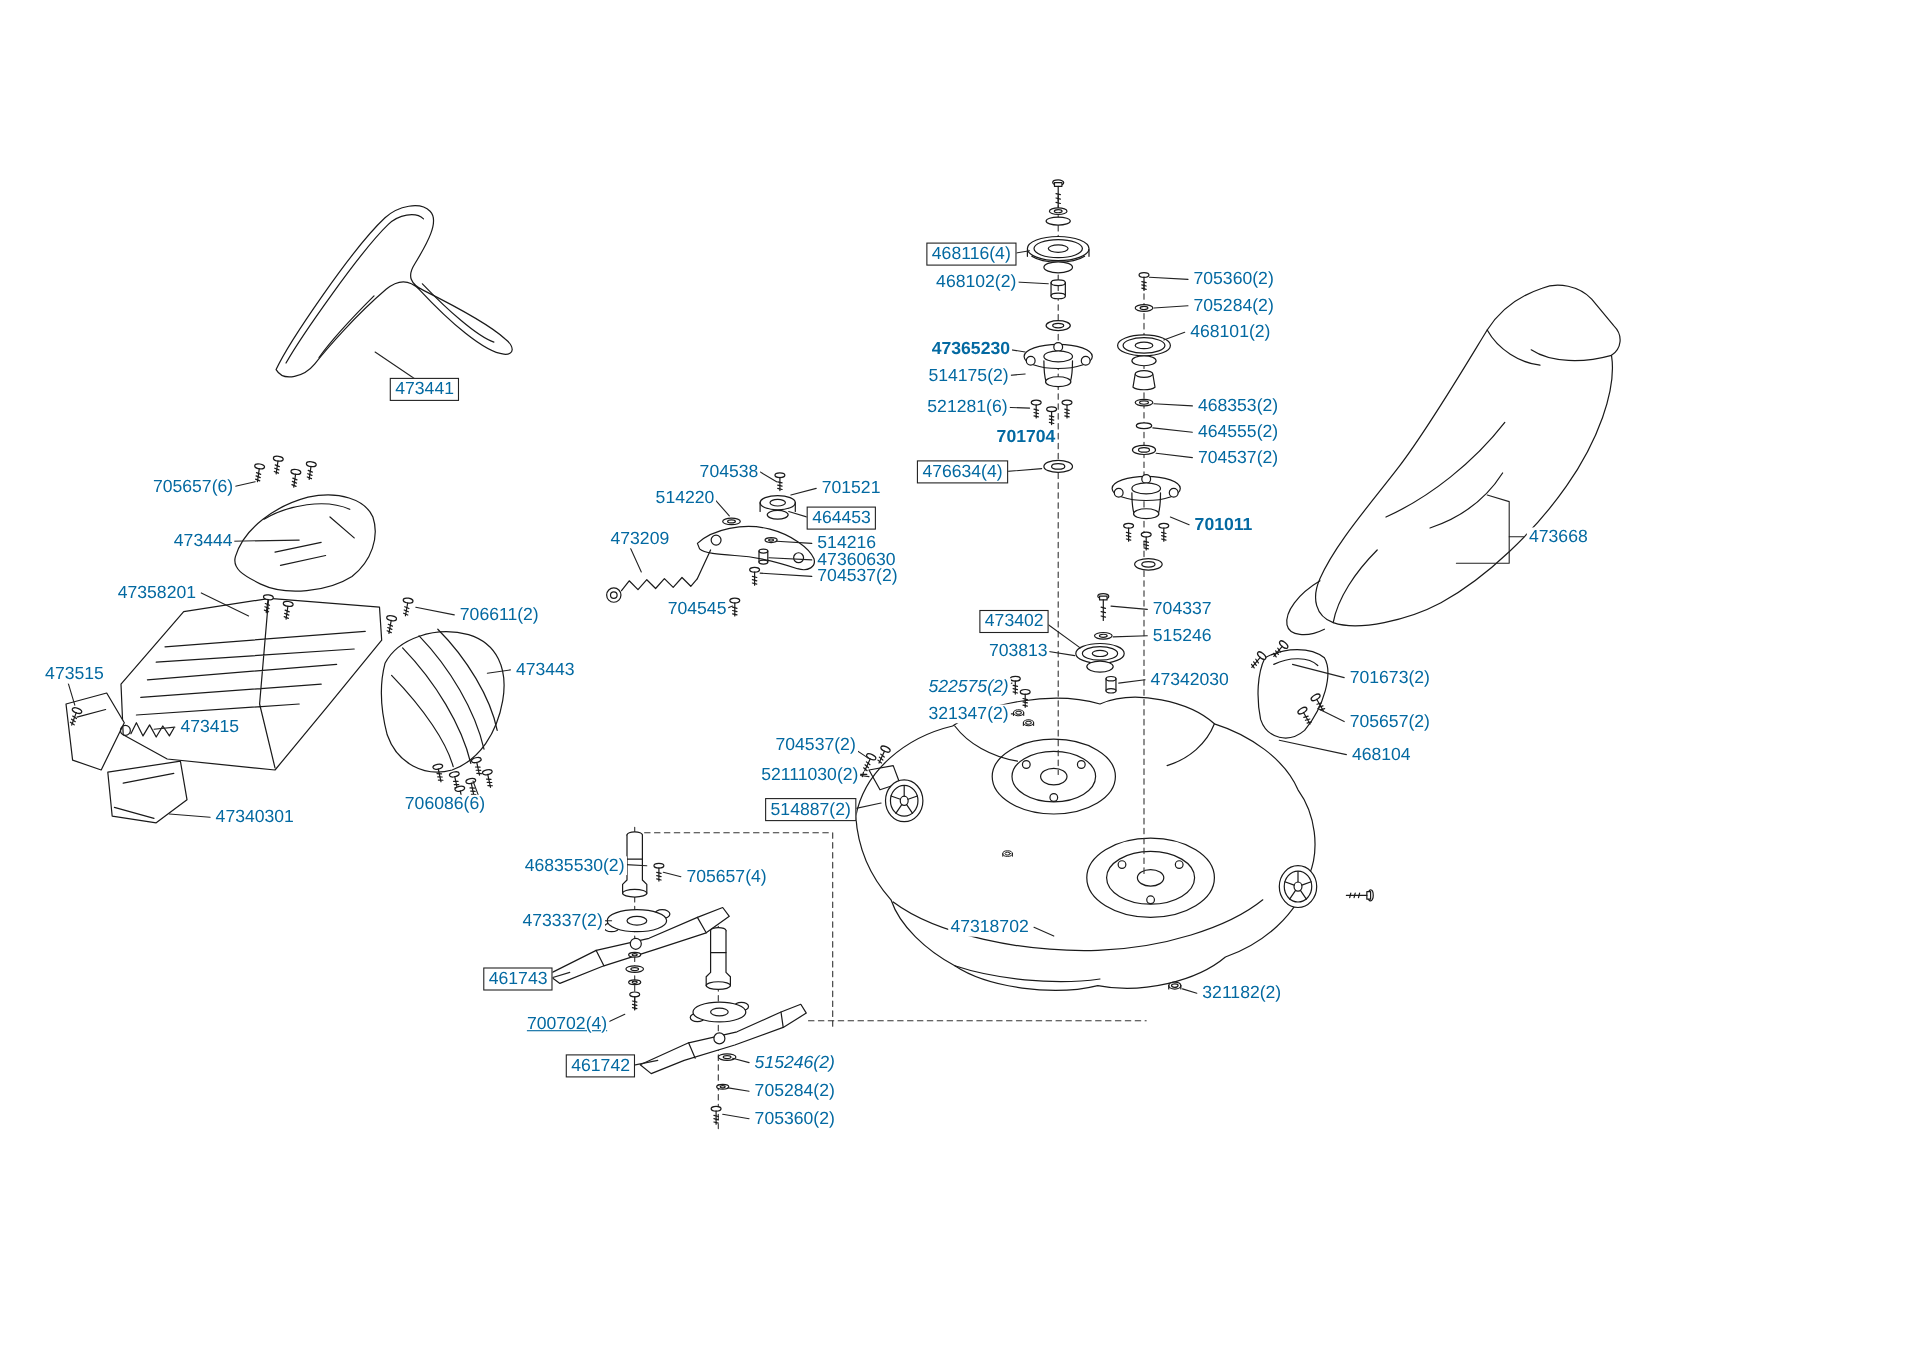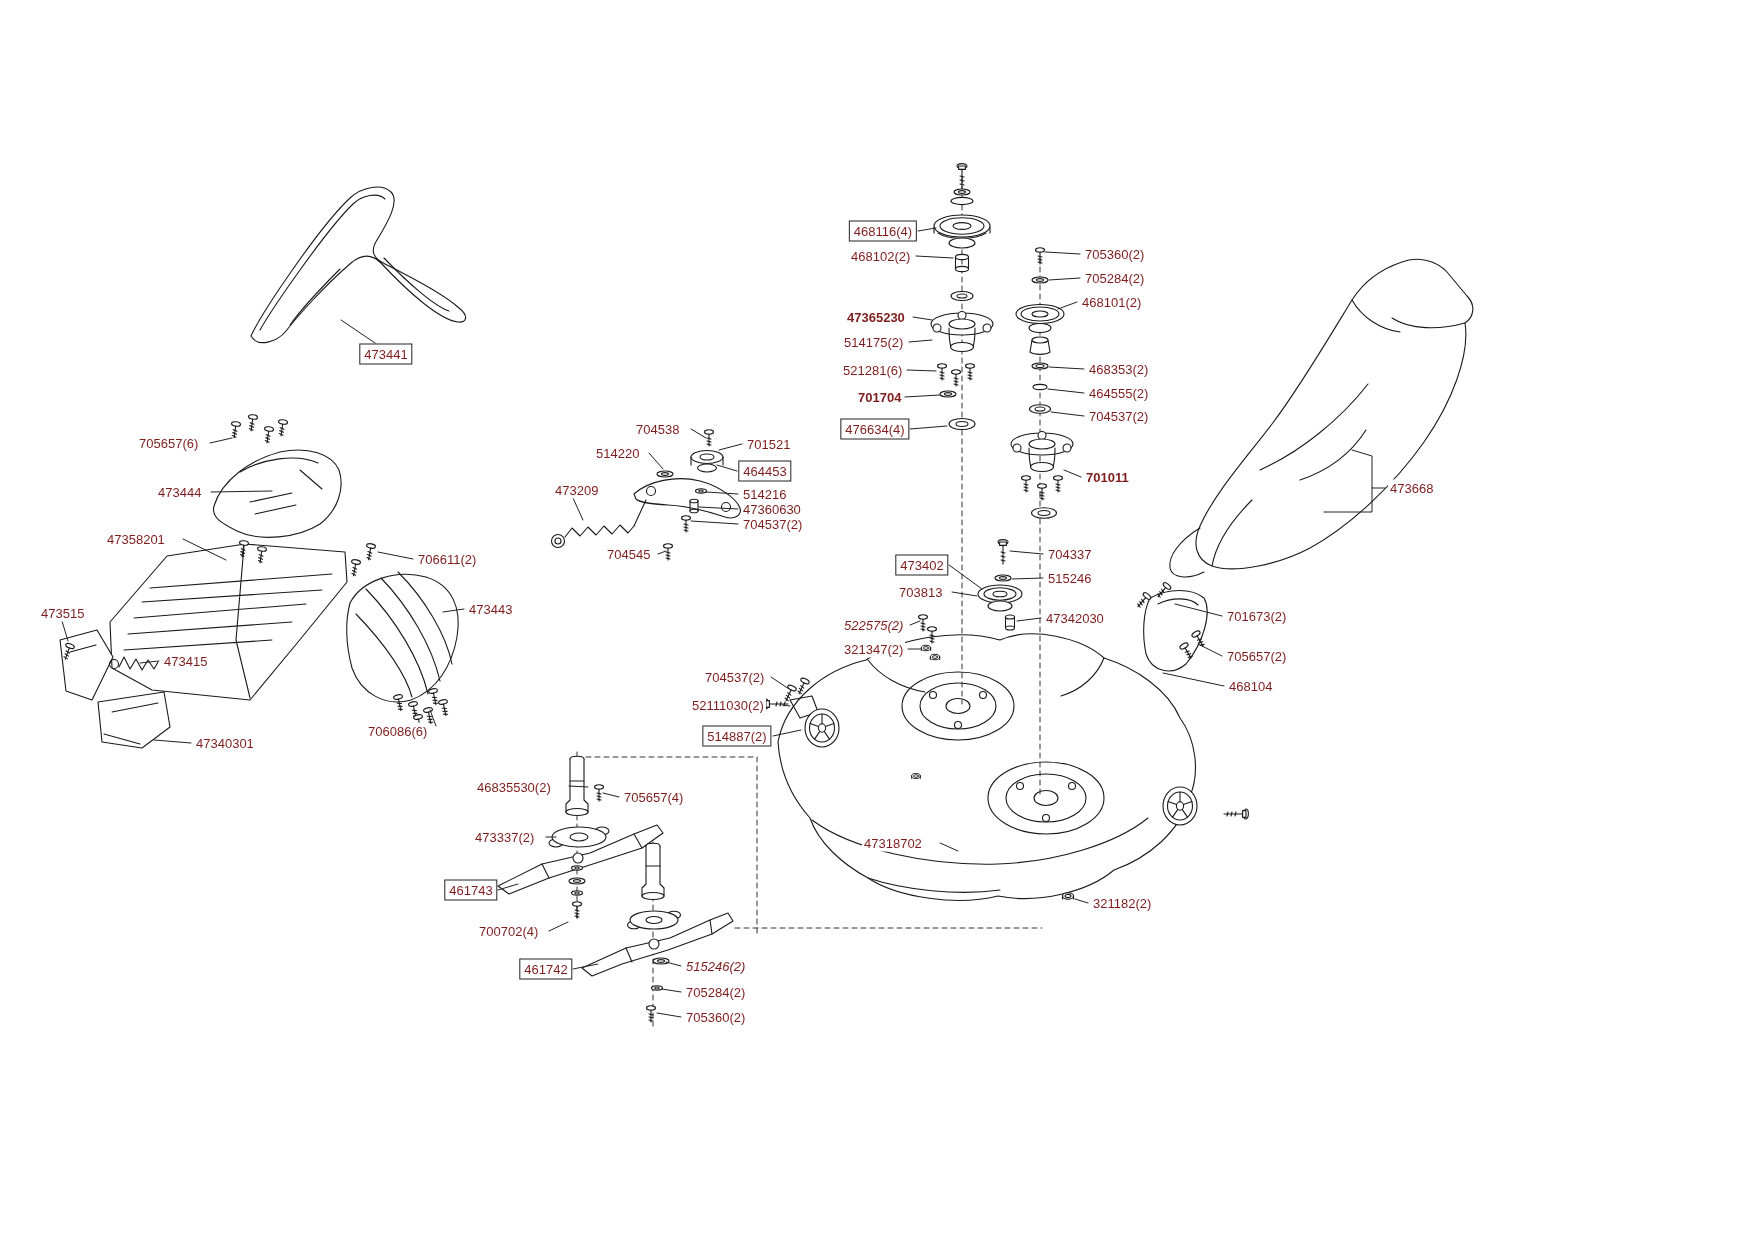--- a/index.html
+++ b/index.html
@@ -4,21 +4,21 @@
 <title>Exploded Parts Diagram</title>
 <style>
   html,body{margin:0;padding:0;background:#fff;}
   .stage{
     position:relative;width:1754px;height:1240px;background:#fff;
     overflow:hidden;font-family:"Liberation Sans",sans-serif;
   }
   svg.art{position:absolute;left:0;top:0;}
   #labels{position:absolute;left:0;top:0;width:100%;height:100%;pointer-events:none;}
   .part-label{
-    position:absolute;font-size:13px;line-height:17px;color:#7f1d1d;
+    position:absolute;font-size:16px;line-height:17px;color:#0369a1;
     white-space:nowrap;background:#fff;padding:0 2px;
   }
   .part-label.boxed{border:1.3px solid #222;padding:1px 4px;}
   .part-label.bold{font-weight:bold;}
   .leader{stroke:#222;stroke-width:1;fill:none;}
   #layer-dashed line,#layer-dashed polyline{stroke:#333;stroke-width:1;stroke-dasharray:5 4;fill:none;}
 </style>
 </head>
 <body>
 
@@ -403,21 +403,21 @@
       <div class="part-label boxed" style="left: 765px; top: 471px; transform: translate(-50%, -50%);">464453</div>
       <div class="part-label" style="left: 741px; top: 494px; transform: translate(0px, -50%); text-align: center;">514216</div>
       <div class="part-label" style="left: 741px; top: 509px; transform: translate(0px, -50%);">47360630</div>
       <div class="part-label" style="left: 741px; top: 524px; transform: translate(0px, -50%);">704537(2)</div>
       <div class="part-label" style="left: 605px; top: 554px; transform: translate(0px, -50%);">704545</div>
       <div class="part-label boxed" style="left: 883px; top: 231px; transform: translate(-50%, -50%);">468116(4)</div>
       <div class="part-label" style="left: 849px; top: 256px; transform: translate(0px, -50%);">468102(2)</div>
       <div class="part-label bold" style="left: 845px; top: 317px; transform: translate(0px, -50%);">47365230</div>
       <div class="part-label" style="left: 842px; top: 342px; transform: translate(0px, -50%);">514175(2)</div>
       <div class="part-label" style="left: 841px; top: 370px; transform: translate(0px, -50%);">521281(6)</div>
-      <div class="part-label bold" style="left: 856px; top: 397px; transform: translate(0px, -50%); text-align: right;">701704</div>
+      <div class="part-label bold" style="left: 904px; top: 397px; transform: translate(0px, -50%); text-align: right;">701704</div>
       <div class="part-label boxed" style="left: 875px; top: 429px; transform: translate(-50%, -50%);">476634(4)</div>
       <div class="part-label" style="left: 1083px; top: 254px; transform: translate(0px, -50%);">705360(2)</div>
       <div class="part-label" style="left: 1083px; top: 278px; transform: translate(0px, -50%);">705284(2)</div>
       <div class="part-label" style="left: 1080px; top: 302px; transform: translate(0px, -50%);">468101(2)</div>
       <div class="part-label" style="left: 1087px; top: 369px; transform: translate(0px, -50%);">468353(2)</div>
       <div class="part-label" style="left: 1087px; top: 393px; transform: translate(0px, -50%);">464555(2)</div>
       <div class="part-label" style="left: 1087px; top: 416px; transform: translate(0px, -50%);">704537(2)</div>
       <div class="part-label bold" style="left: 1084px; top: 477px; transform: translate(0px, -50%);">701011</div>
       <div class="part-label" style="left: 1388px; top: 488px; transform: translate(0px, -50%);">473668</div>
       <div class="part-label" style="left: 1046px; top: 554px; transform: translate(0px, -50%);">704337</div>
@@ -430,21 +430,21 @@
       <div class="part-label" style="left: 703px; top: 677px; transform: translate(0px, -50%);">704537(2)</div>
       <div class="part-label" style="left: 690px; top: 705px; transform: translate(0px, -50%);">52111030(2)</div>
       <div class="part-label boxed" style="left: 737px; top: 736px; transform: translate(-50%, -50%);">514887(2)</div>
       <div class="part-label" style="left: 1225px; top: 616px; transform: translate(0px, -50%);">701673(2)</div>
       <div class="part-label" style="left: 1225px; top: 656px; transform: translate(0px, -50%);">705657(2)</div>
       <div class="part-label" style="left: 1227px; top: 686px; transform: translate(0px, -50%);">468104</div>
       <div class="part-label" style="left: 475px; top: 787px; transform: translate(0px, -50%);">46835530(2)</div>
       <div class="part-label" style="left: 622px; top: 797px; transform: translate(0px, -50%);">705657(4)</div>
       <div class="part-label" style="left: 473px; top: 837px; transform: translate(0px, -50%);">473337(2)</div>
       <div class="part-label boxed" style="left: 471px; top: 890px; transform: translate(-50%, -50%);">461743</div>
-      <div class="part-label" style="left: 477px; top: 931px; transform: translate(0px, -50%);">700702(4)</div>
+      <div class="part-label" style="left: 477px; top: 931px; transform: translate(0px, -50%); text-decoration: underline;">700702(4)</div>
       <div class="part-label boxed" style="left: 546px; top: 969px; transform: translate(-50%, -50%);">461742</div>
       <div class="part-label" style="left: 684px; top: 966px; transform: translate(0px, -50%); font-style: italic;">515246(2)</div>
       <div class="part-label" style="left: 684px; top: 992px; transform: translate(0px, -50%);">705284(2)</div>
       <div class="part-label" style="left: 684px; top: 1017px; transform: translate(0px, -50%);">705360(2)</div>
       <div class="part-label" style="left: 862px; top: 843px; transform: translate(0px, -50%);">47318702</div>
       <div class="part-label" style="left: 1091px; top: 903px; transform: translate(0px, -50%);">321182(2)</div>
     </div>
 </div>
 
 </body></html>

